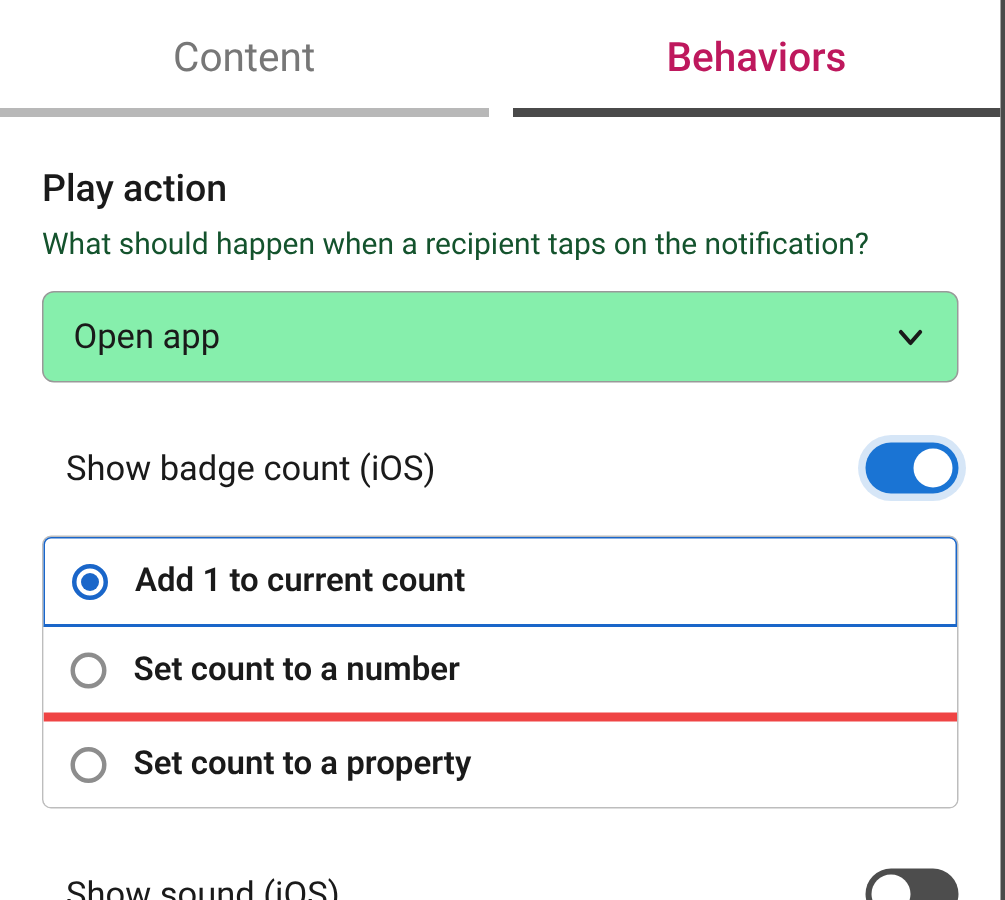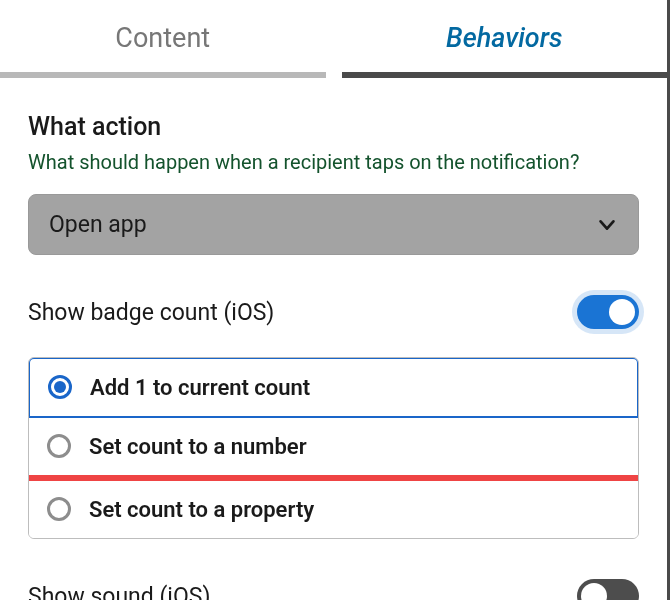--- a/index.html
+++ b/index.html
@@ -31,24 +31,23 @@
       font-size: 27px;
       cursor: pointer;
       color: #777;
       position: relative;
       border-bottom: 6px solid #b8b8b8;
     }
     .tab + .tab {
       margin-left: 16px;
     }
     .tab.active {
-      color: #0369a1;
+      color: #be185d;
       font-weight: 500;
       border-bottom: 6px solid #4a4a4a;
-      font-style: italic;
     }
 
     
     .section {
       padding: 0 28px;
     }
     .section-heading {
       font-size: 25px;
       font-weight: 500;
       color: #1a1a1a;
@@ -65,37 +64,38 @@
     .select {
       margin-top: 18px;
       border: 1px solid #999;
       border-radius: 8px;
       padding: 16px 20px;
       font-size: 23px;
       display: flex;
       align-items: center;
       justify-content: space-between;
       cursor: pointer;
-      background: #a3a3a3;
+      background: #86efac;
     }
     .chevron {
       width: 22px;
       height: 22px;
       flex-shrink: 0;
     }
     .chevron svg {
       display: block;
     }
 
     
     .toggle-row {
       display: flex;
       align-items: center;
       justify-content: space-between;
       margin-top: 40px;
+      margin-left: 16px;
     }
     .toggle-label {
       font-size: 23px;
       color: #1a1a1a;
     }
     .toggle {
       width: 62px;
       height: 34px;
       border-radius: 17px;
       position: relative;
@@ -126,21 +126,21 @@
 
     
     .radio-list {
       margin-top: 28px;
       border: 1px solid #bdbdbd;
       border-radius: 6px;
       overflow: hidden;
     }
     .radio-item {
       display: flex;
-      align-items: flex-start;
+      align-items: flex-end;
       padding: 16px 18px;
       font-size: 22px;
       font-weight: 600;
       cursor: pointer;
       background: #fff;
     }
     .radio-item + .radio-item {
       border-top: 6px solid #ef4444;
     }
     .radio-item.selected {
@@ -185,21 +185,21 @@
   <div class="tabs">
     <div class="tab">
       <span>Content</span>
     </div>
     <div class="tab active">
       <span>Behaviors</span>
     </div>
   </div>
 
   <div class="section">
-    <div class="section-heading">What action</div>
+    <div class="section-heading">Play action</div>
     <div class="section-help">What should happen when a recipient taps on the notification?</div>
 
     <div class="select">
       <span>Open app</span>
       <span class="chevron">
         <svg viewBox="0 0 24 24" width="22" height="22" fill="none" stroke="#1a1a1a" stroke-width="3" stroke-linecap="round" stroke-linejoin="round">
           <polyline points="5 8 12 16 19 8"></polyline>
         </svg>
       </span>
     </div>

